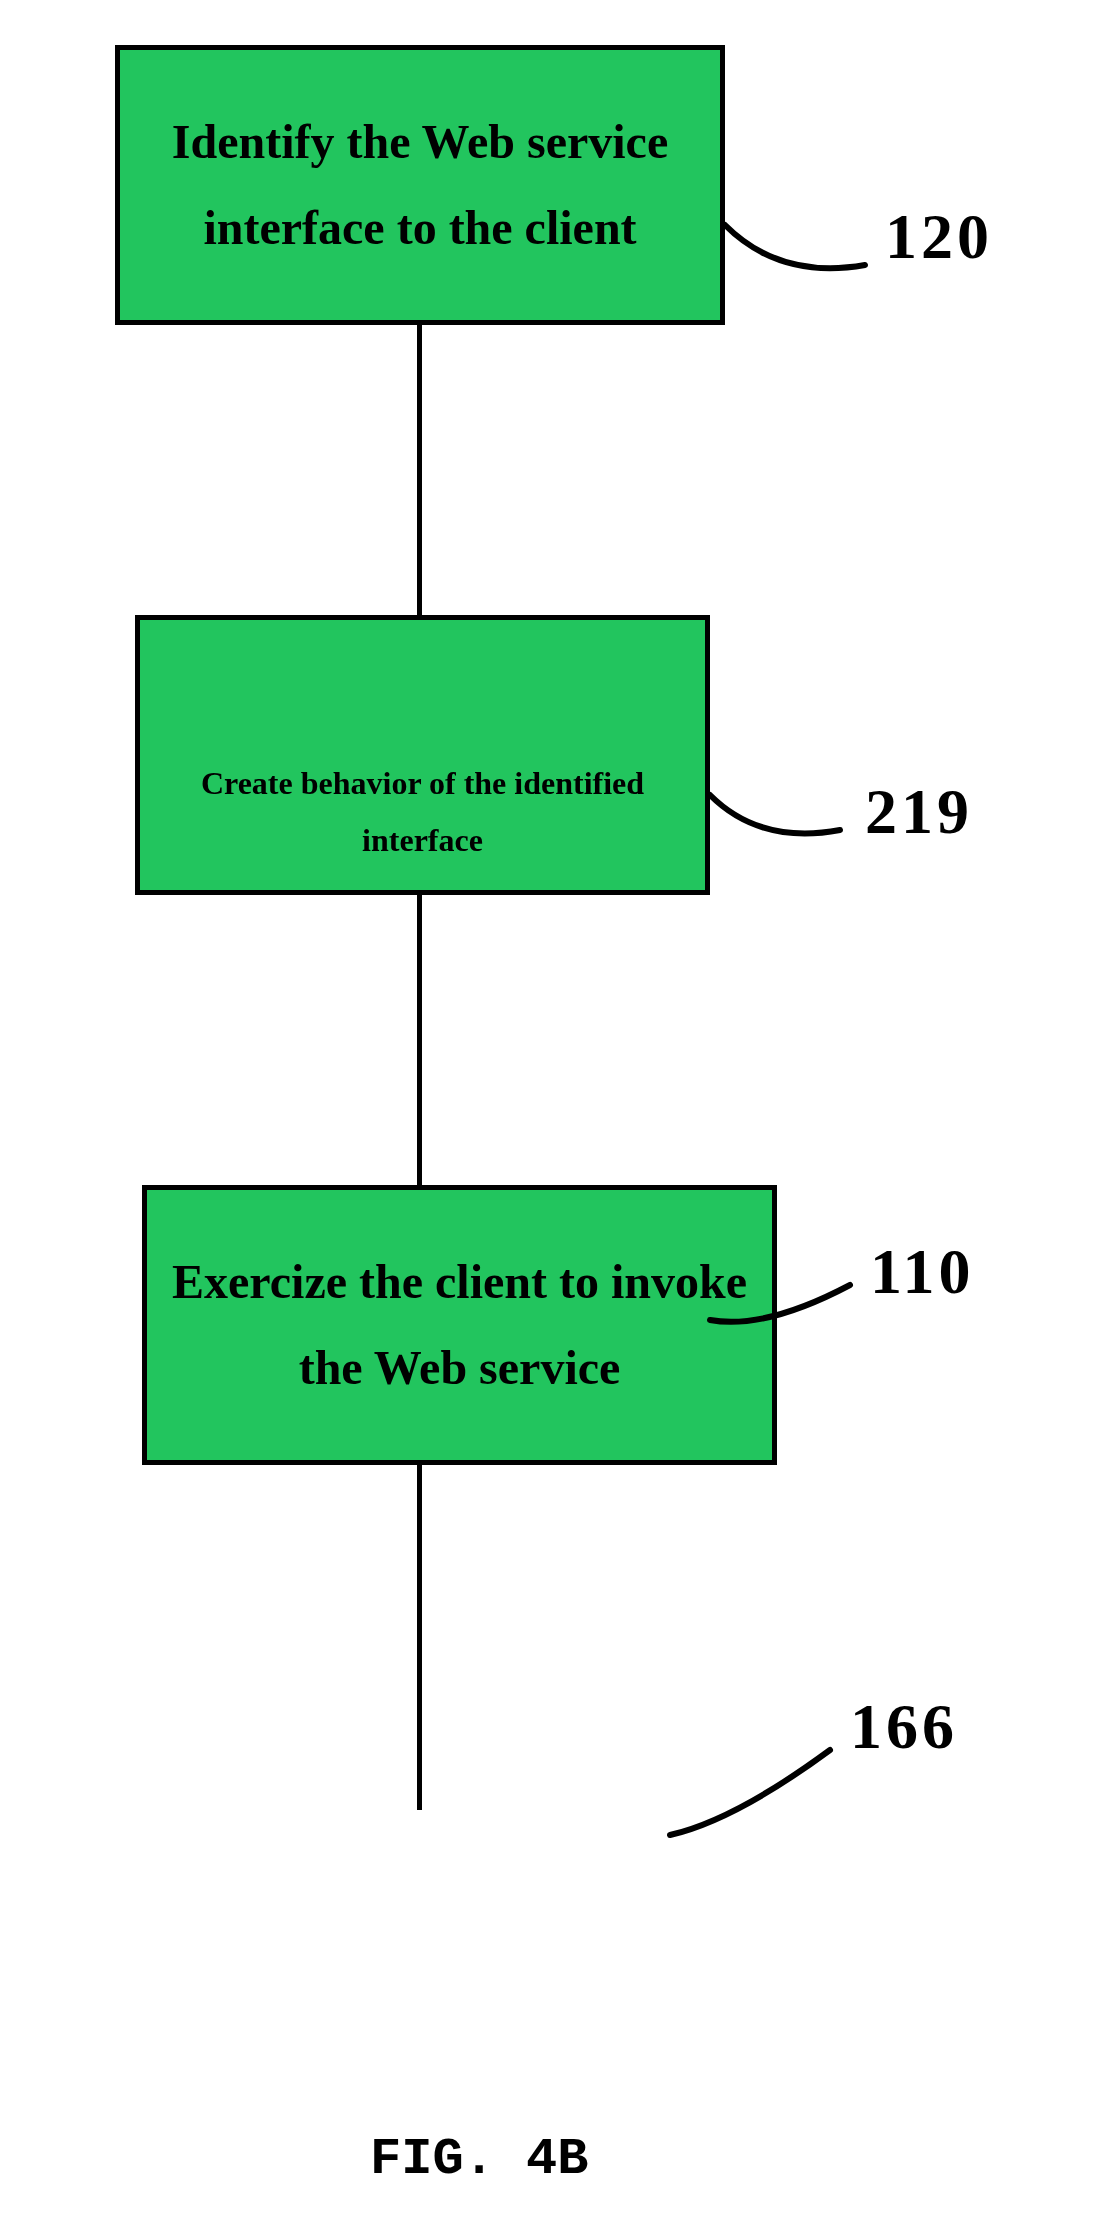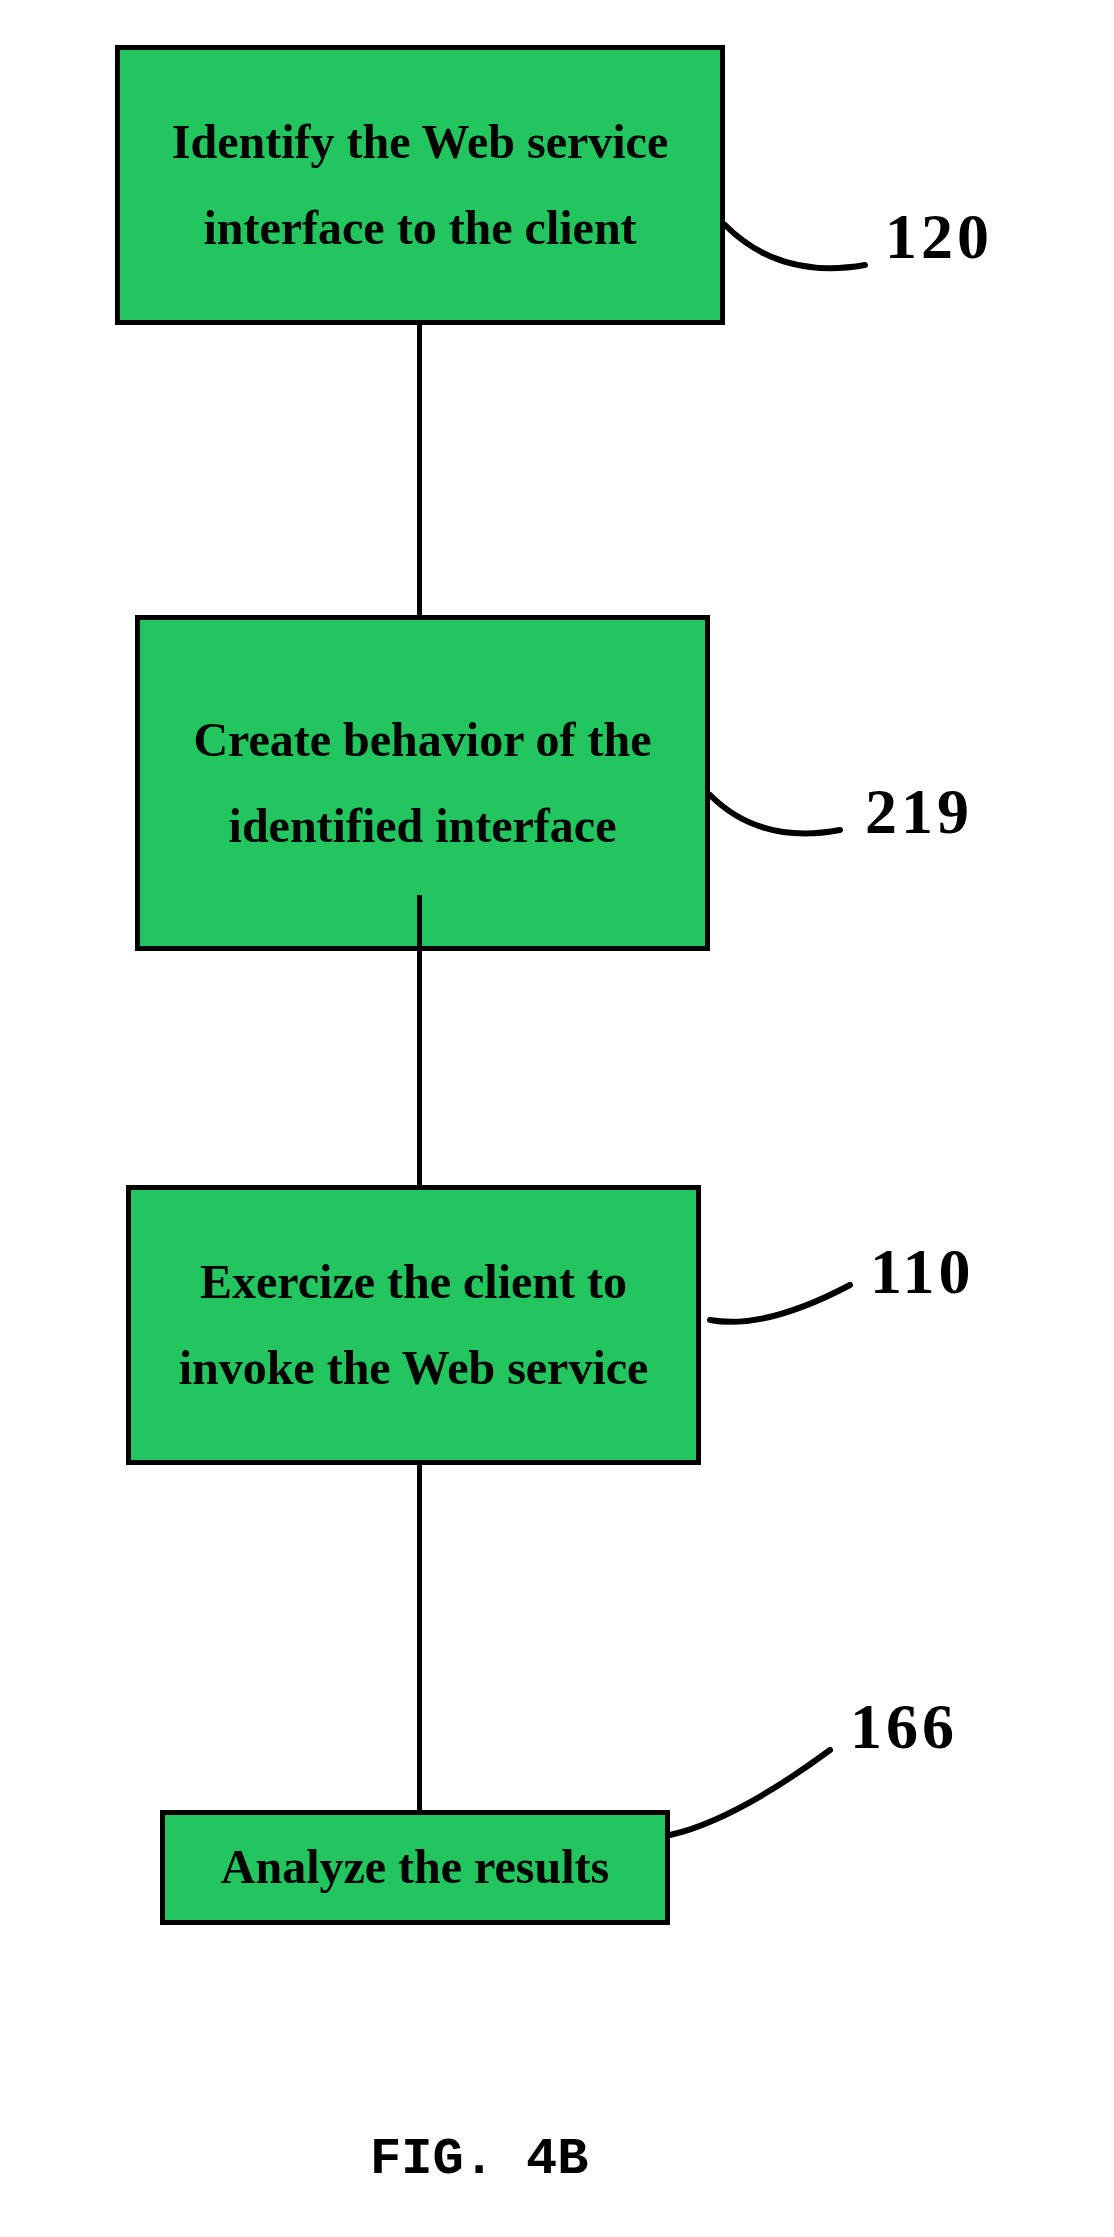--- a/index.html
+++ b/index.html
@@ -60,43 +60,40 @@
   <div class="box" style="left:115px; top:45px; width:610px; height:280px; font-size:48px;">
     <span>Identify the Web service interface to the client</span>
   </div>
   <svg class="tick" style="left:720px; top:220px; width:150px; height:90px;">
     <path d="M5 5 Q 60 60 145 45" stroke="#000" stroke-width="6" fill="none" stroke-linecap="round"></path>
   </svg>
   <div class="label" style="left:885px; top:200px; font-size:64px;">120</div>
 
   <div class="connector" style="left:417px; top:325px; height:290px;"></div>
 
-  <div class="box" style="left:135px; top:615px; width:575px; height:336px; font-size:48px;">
+  <div class="box" style="left:135px; top:615px; width:575px; height:280px; font-size:32px;align-items:flex-end;">
     <span>Create behavior of the identified interface</span>
   </div>
   <svg class="tick" style="left:705px; top:790px; width:140px; height:90px;">
     <path d="M5 5 Q 55 55 135 40" stroke="#000" stroke-width="6" fill="none" stroke-linecap="round"></path>
   </svg>
   <div class="label" style="left:865px; top:775px; font-size:64px;">219</div>
 
   <div class="connector" style="left:417px; top:895px; height:290px;"></div>
 
-  <div class="box" style="left:126px; top:1185px; width:575px; height:280px; font-size:48px;">
+  <div class="box" style="left:142px; top:1185px; width:635px; height:280px; font-size:48px;">
     <span>Exercize the client to invoke the Web service</span>
   </div>
   <svg class="tick" style="left:705px; top:1275px; width:150px; height:90px;">
     <path d="M5 45 Q 60 55 145 10" stroke="#000" stroke-width="6" fill="none" stroke-linecap="round"></path>
   </svg>
   <div class="label" style="left:870px; top:1235px; font-size:64px;">110</div>
 
   <div class="connector" style="left:417px; top:1465px; height:345px;"></div>
 
-  <div class="box" style="left:160px; top:1810px; width:510px; height:115px; font-size:48px;">
-    <span>Analyze the results</span>
-  </div>
   <svg class="tick" style="left:665px; top:1740px; width:170px; height:110px;">
     <path d="M5 95 Q 70 80 165 10" stroke="#000" stroke-width="6" fill="none" stroke-linecap="round"></path>
   </svg>
   <div class="label" style="left:850px; top:1690px; font-size:64px;">166</div>
 
   <div class="caption" style="left:370px; top:2130px; font-size:52px;">FIG. 4B</div>
 
 </div>
 
 </body></html>

